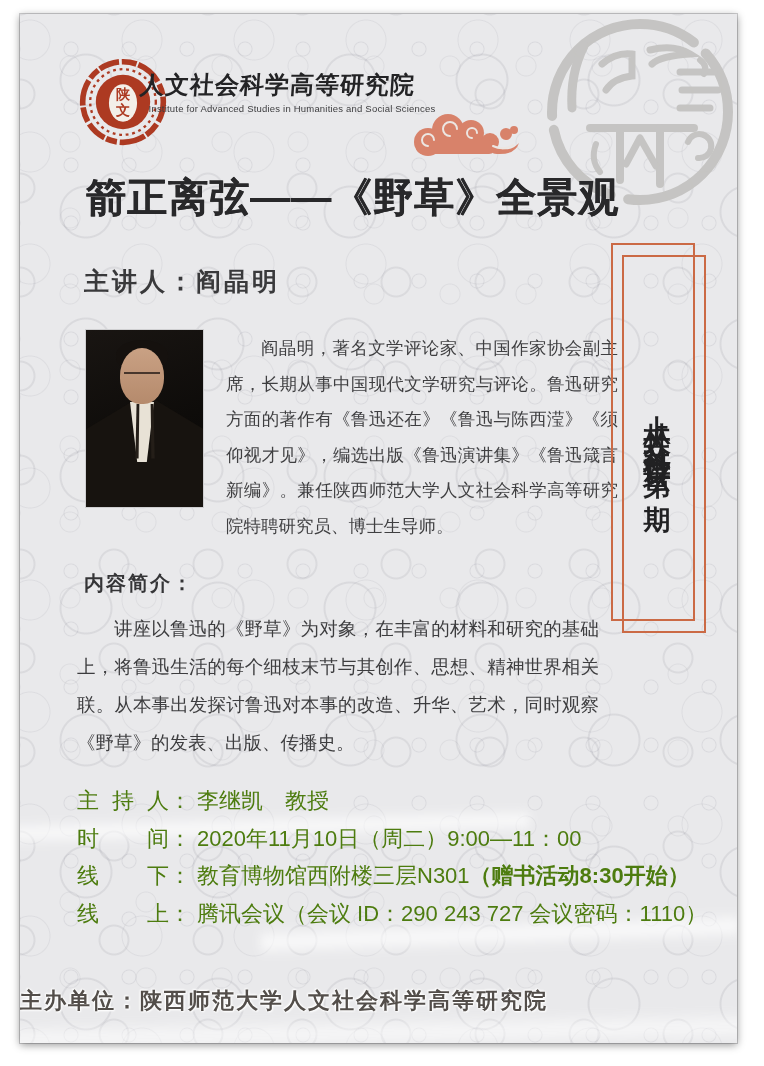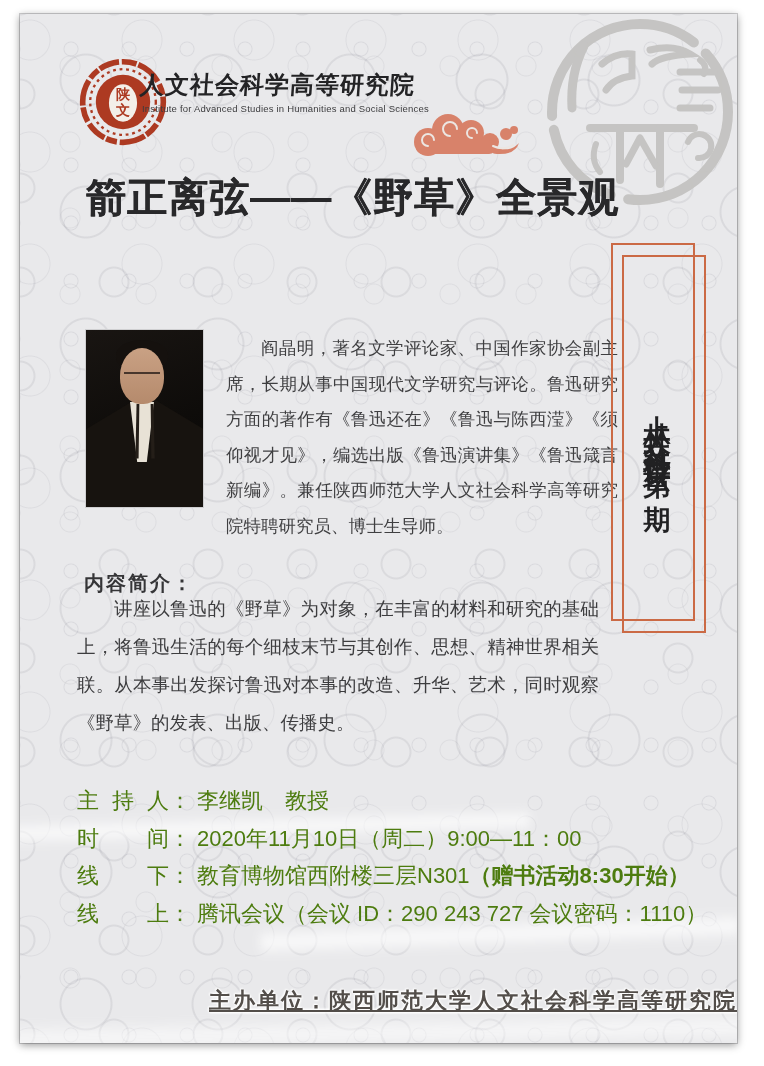--- a/index.html
+++ b/index.html
@@ -31,21 +31,21 @@
 
   
   .logo-seal{position:absolute;left:58px;top:43px;width:90px;height:90px;}
   .inst-cn{
     position:absolute;left:120px;top:55px;width:340px;
     font-family:"Liberation Serif",serif;font-size:24px;font-weight:bold;
     color:#232325;letter-spacing:1px;transform:skewX(-4deg);white-space:nowrap;
   }
   .inst-en{
     position:absolute;left:122px;top:89px;width:300px;
-    font-size:9.5px;color:#3c3c3e;letter-spacing:.2px;white-space:nowrap;
+    font-size:9.5px;color:#3c3c3e;letter-spacing:.2px;white-space:nowrap;text-align:center;
   }
   .cloud{position:absolute;left:378px;top:88px;width:126px;height:64px;}
   .stamp{position:absolute;left:512px;top:2px;width:226px;height:212px;opacity:.95;}
 
   
   .title{
     position:absolute;left:66px;top:156px;width:450px;text-align:right;
     font-size:40px;font-weight:900;color:#28282a;letter-spacing:1px;
     text-shadow:.6px 0 0 #28282a;white-space:nowrap;
   }
@@ -84,39 +84,38 @@
   }
   .series-text .issue{text-combine-upright:all;font-weight:700;}
 
   
   .syn-heading{
     position:absolute;left:64px;top:556px;
     font-family:"Liberation Serif",serif;font-size:20px;font-weight:600;
     color:#353537;letter-spacing:2px;
   }
   .syn-body{
-    position:absolute;left:57px;top:576px;width:522px;
+    position:absolute;left:57px;top:596px;width:522px;
     font-size:18.5px;line-height:38px;color:#3d3d3f;
     text-align:justify;text-indent:2em;
   }
 
   
   .details{position:absolute;left:57px;top:772px;width:640px;font-size:22px;color:#4d7c0f;}
   .detail-row{height:22px;margin-bottom:15.5px;white-space:nowrap;}
   .detail-row .lbl{display:inline-block;width:92px;text-align:justify;text-align-last:justify;vertical-align:top;}
   .detail-row .colon{display:inline-block;}
   .detail-row .val{margin-left:6px;}
   .detail-row .bd{font-weight:bold;}
 
   
   .footer{
-    position:absolute;left:0;top:972px;width:100%;text-align:right;
+    position:absolute;left:0;top:972px;width:100%;text-align:left;
     font-size:22px;font-weight:bold;color:#534e4a;letter-spacing:2px;
     text-shadow:0 0 2px #fff,0 0 3px #fff,1px 1px 2px #fff,-1px -1px 2px #fff;
-    text-decoration:underline;
   }
 </style>
 </head>
 <body>
 
 <div class="poster">
   <div class="bg-pattern"></div>
 
   <svg class="logo-seal" viewBox="0 0 96 96">
     <circle cx="48" cy="48" r="43" fill="none" stroke="#ad3a22" stroke-width="6" stroke-dasharray="22 3 16 2 28 3 12 2"></circle>
@@ -160,20 +159,21 @@
       <path d="M58 112 h104" stroke-width="8"></path>
       <path d="M88 112 v52 M128 112 v56" stroke-width="8"></path>
       <path d="M108 122 l-14 26 M108 122 l16 28" stroke-width="7"></path>
       <path d="M64 128 q-6 16 4 28" stroke-width="6"></path>
       <path d="M156 126 a12 12 0 1 1 10 16" stroke-width="6"></path>
     </g>
   </svg>
 
   <div class="title">箭正离弦——《野草》全景观</div>
 
+  <div class="speaker-line"><span>主讲人：</span><span>阎晶明</span></div>
 
   <div class="photo">
     <div class="suit"></div>
     <div class="shirt"></div>
     <div class="lapel"></div>
     <div class="hair"></div>
     <div class="head"></div>
     <div class="glasses"></div>
   </div>
 

